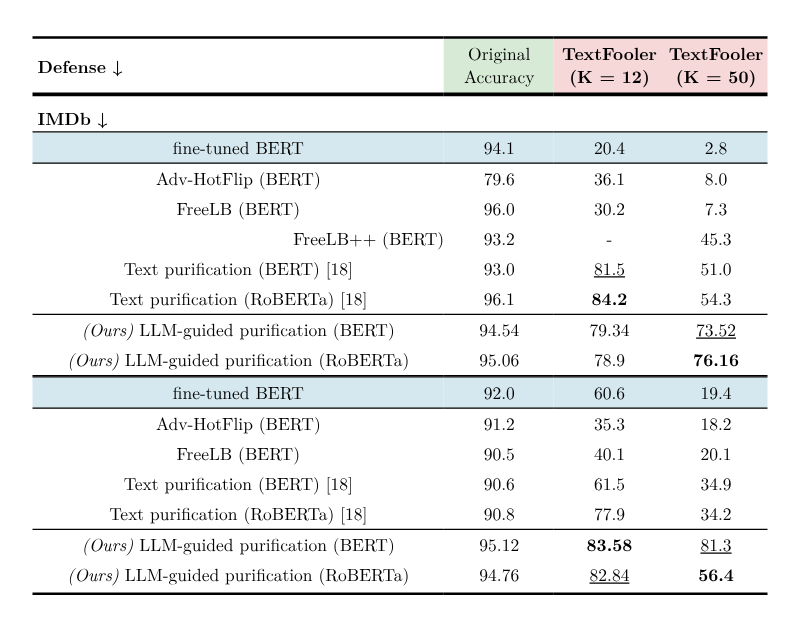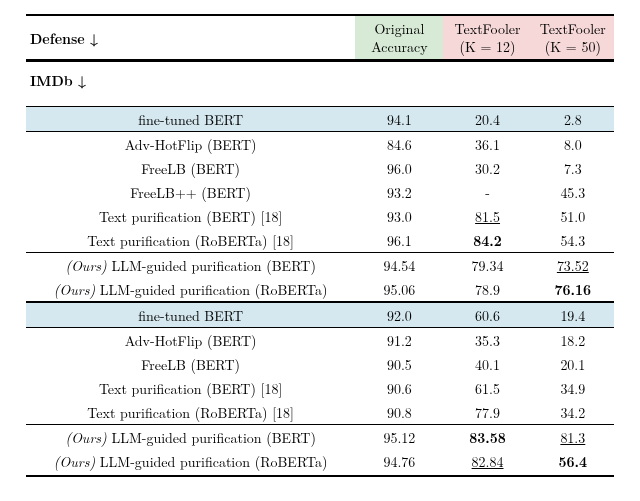--- a/index.html
+++ b/index.html
@@ -9,21 +9,21 @@
   }
   html, body {
     margin: 0;
     padding: 0;
     background: #ffffff;
     font-family: "CMU Serif", "Latin Modern Roman", Georgia, "Times New Roman", serif;
     color: #000;
   }
   .page {
     width: 640px;
-    margin: 0 auto;
+    margin: 15px auto;
     padding: 14px 26px 0 26px;
     box-sizing: border-box;
     font-size: 14px;
   }
   table.main {
     border-collapse: collapse;
     width: 100%;
     table-layout: fixed;
   }
   col.c-def   { width: 56%; }
@@ -38,25 +38,25 @@
   .hdr-defense {
     font-weight: bold;
     padding: 10px 4px;
   }
   .hdr-col {
     padding: 4px 2px;
     line-height: 1.25;
     font-weight: normal;
   }
   .hdr-orig { background: var(--green); text-align: center; }
-  .hdr-tf   { background: var(--pink);  }
+  .hdr-tf   { background: var(--pink); font-weight: bold;  }
 
   .section-label {
     font-weight: bold;
-    padding: 6px 4px 16px 4px;
+    padding: 6px 4px 0 4px;
   }
   tr.highlight td { background: var(--blue-highlight); }
   tr.datarow td { padding-top: 2px; padding-bottom: 2px; }
 
   .ul { text-decoration: underline; }
   .bold { font-weight: bold; }
   .it { font-style: italic; text-align: right; }
 
   
   .rule-top td    { border-top: 2px solid #000; }
@@ -117,32 +117,32 @@
     <td class="numcell">94.1</td>
     <td class="numcell">20.4</td>
     <td class="numcell">2.8</td>
   </tr>
   <tr class="rule-thin">
           <td colspan="4"></td>
         </tr>
 
   <tr class="datarow">
     <td class="numcell" style="text-align:center">Adv-HotFlip (BERT)</td>
-    <td class="numcell">84.6</td>
+    <td class="numcell">79.6</td>
     <td class="numcell">36.1</td>
     <td class="numcell">8.0</td>
   </tr>
   <tr class="datarow">
     <td class="numcell" style="text-align:center">FreeLB (BERT)</td>
     <td class="numcell">96.0</td>
     <td class="numcell">30.2</td>
     <td class="numcell">7.3</td>
   </tr>
   <tr class="datarow">
-    <td class="numcell" style="text-align:center">FreeLB++ (BERT)</td>
+    <td class="numcell" style="text-align:right">FreeLB++ (BERT)</td>
     <td class="numcell">93.2</td>
     <td class="numcell">-</td>
     <td class="numcell">45.3</td>
   </tr>
   <tr class="datarow">
     <td class="numcell" style="text-align:center">Text purification (BERT)  [18]</td>
     <td class="numcell">93.0</td>
     <td class="numcell"><span class="ul">81.5</span></td>
     <td class="numcell">51.0</td>
   </tr>

